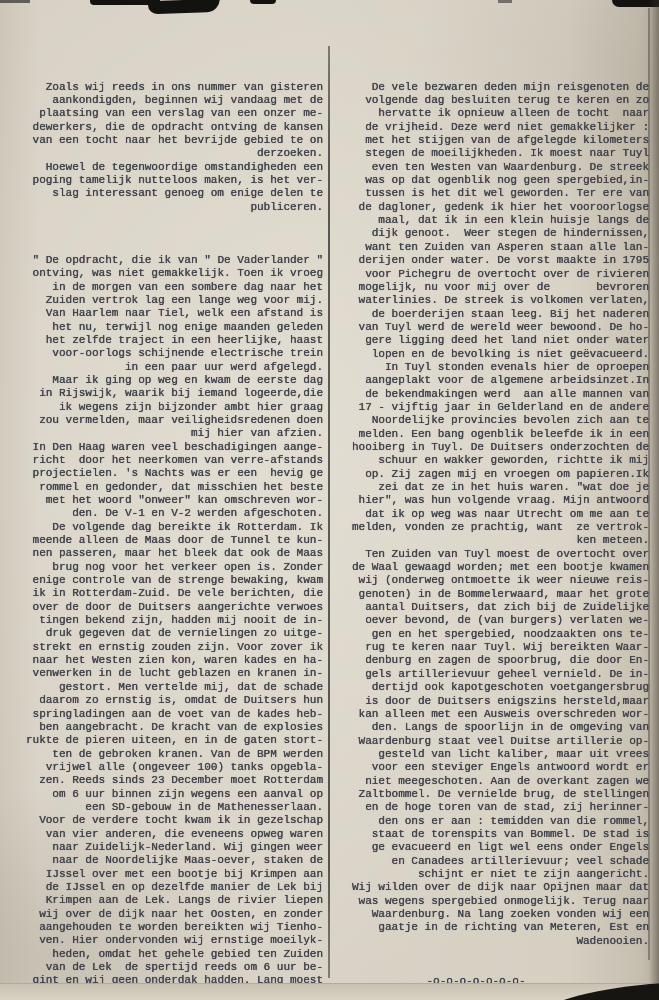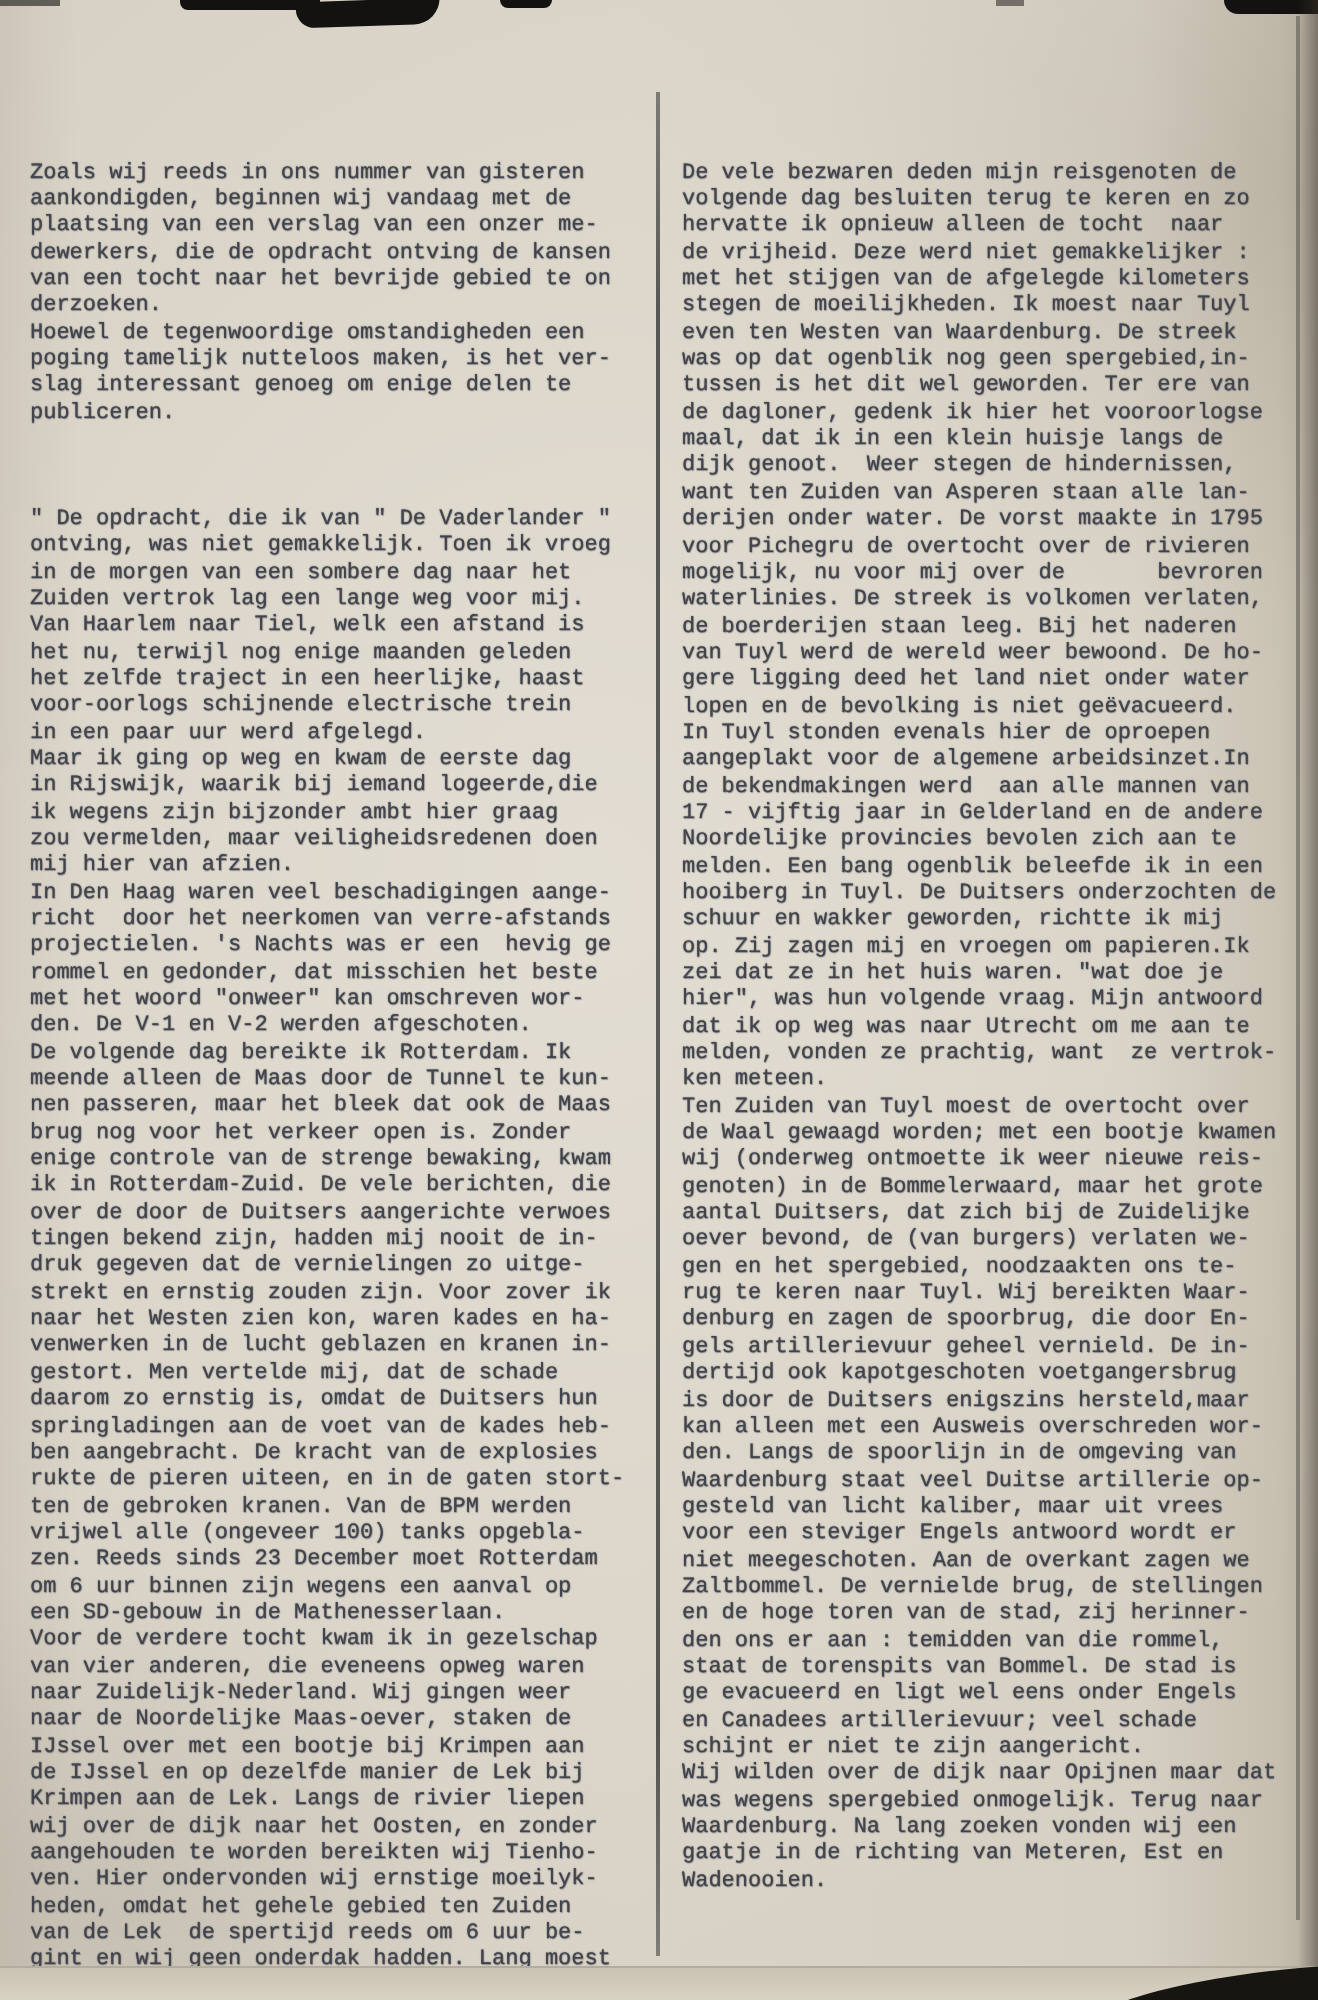--- a/index.html
+++ b/index.html
@@ -57,21 +57,21 @@
   .col {
     position: absolute; top: 54px; width: 308px;
     font-family: "Liberation Mono", "DejaVu Sans Mono", monospace;
     font-size: 11px; line-height: 13.35px;
     color: #42444c;
     text-shadow: 0 0 0.7px rgba(58,60,72,0.85), 0.3px 0.3px 0.4px rgba(58,60,72,0.35);
     white-space: pre-wrap;
   }
   .col.left  { left: 15px; }
   .col.right { left: 341px; }
-  .col p { margin: 0; padding: 0; }
+  .col p { margin: 0; padding: 0; text-align: right; }
   .col p + p { margin-top: 13px; }
   .separator { text-align: center; width: 270px; }
 </style>
 </head>
 <body>
 
 <div class="paper">
 
   <div class="top-edge">
     <div class="frag f1"></div>
@@ -216,20 +216,21 @@
 den ons er aan : temidden van die rommel,
 staat de torenspits van Bommel. De stad is
 ge evacueerd en ligt wel eens onder Engels
 en Canadees artillerievuur; veel schade
 schijnt er niet te zijn aangericht.
 Wij wilden over de dijk naar Opijnen maar dat
 was wegens spergebied onmogelijk. Terug naar
 Waardenburg. Na lang zoeken vonden wij een
 gaatje in de richting van Meteren, Est en
 Wadenooien.</p>
+    <div class="separator">-o-o-o-o-o-o-o-</div>
     
   </div>
 
   <div class="bottom-strip">
     <div class="corner-wedge"></div>
   </div>
 
 </div>
 
 </body></html>

